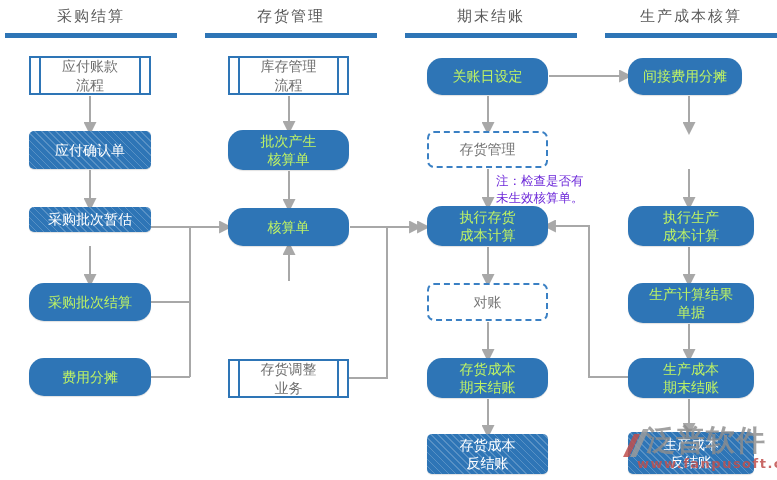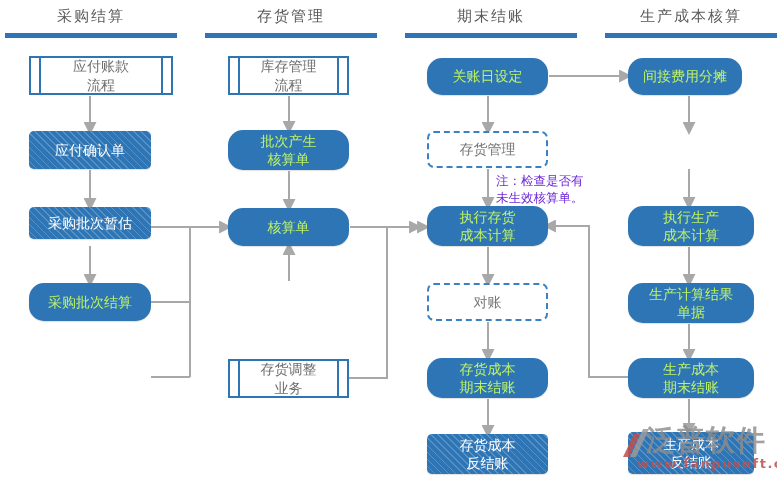--- a/index.html
+++ b/index.html
@@ -117,32 +117,35 @@
 
   <div class="col-header" style="left:5px">采购结算</div>
   <div class="col-header" style="left:205px">存货管理</div>
   <div class="col-header" style="left:405px">期末结账</div>
   <div class="col-header" style="left:605px">生产成本核算</div>
   <div class="col-rule" style="left:5px"></div>
   <div class="col-rule" style="left:205px"></div>
   <div class="col-rule" style="left:405px"></div>
   <div class="col-rule" style="left:605px"></div>
 
-  <div class="node subprocess" style="left:29px;top:56px;width:144px;height:39px">
+  <div class="node subprocess" style="left:29px;top:56px;width:122px;height:39px">
       <span class="lbl">应付账款
 流程</span>
     </div>
   <div class="node hatch" style="left:29px;top:131px;width:122px;height:38px">
       <span class="lbl">应付确认单</span>
     </div>
-  <div class="node hatch" style="left:29px;top:207px;width:122px;height:32px">
+  <div class="node hatch" style="left:29px;top:207px;width:122px;height:25px">
       <span class="lbl">采购批次暂估</span>
     </div>
   <div class="node solid" style="left:29px;top:283px;width:122px;height:38px">
       <span class="lbl">采购批次结算</span>
+    </div>
+  <div class="node solid" style="left:29px;top:358px;width:122px;height:38px">
+      <span class="lbl">费用分摊</span>
     </div>
 
   <div class="node subprocess" style="left:228px;top:56px;width:121px;height:39px">
       <span class="lbl">库存管理
 流程</span>
     </div>
   <div class="node solid" style="left:228px;top:130px;width:121px;height:40px">
       <span class="lbl">批次产生
 核算单</span>
     </div>

